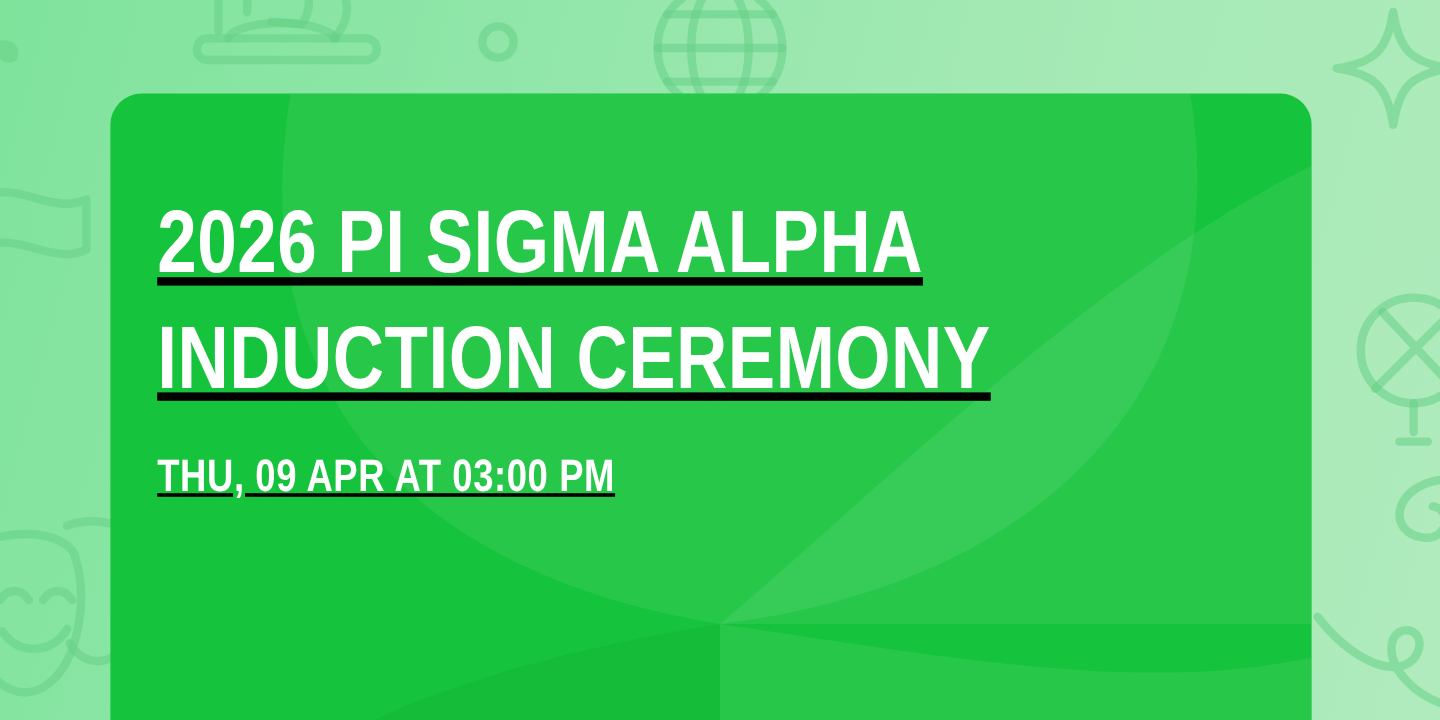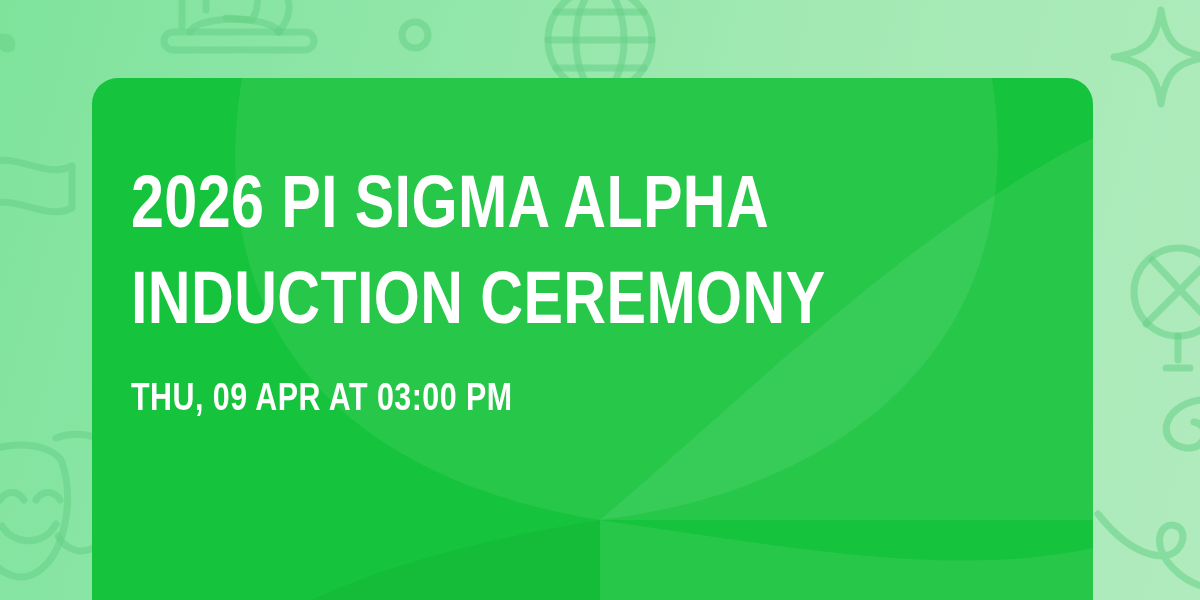--- a/index.html
+++ b/index.html
@@ -30,20 +30,21 @@
     overflow:hidden;
   }
   #card-petals { position:absolute; inset:0; }
   .petal { fill:#ffffff; fill-opacity:.075; }
   .petal-dark { fill:#000000; fill-opacity:.035; }
 
   #card-content {
     position:absolute;
     left:39px; top:76px;
     width:900px;
+    text-decoration:underline;
   }
 
   .title-line {
     display:block;
     color:#ffffff;
     font-family:"Liberation Sans Narrow","Liberation Sans", sans-serif;
     font-weight:bold;
     font-size:74px;
     line-height:96px;
     letter-spacing:.5px;

